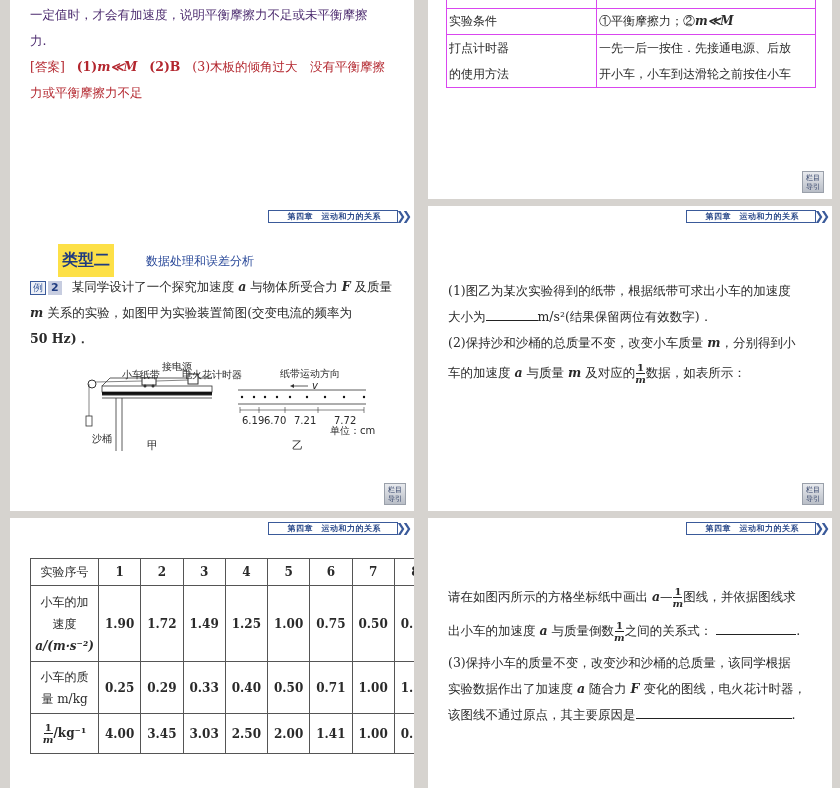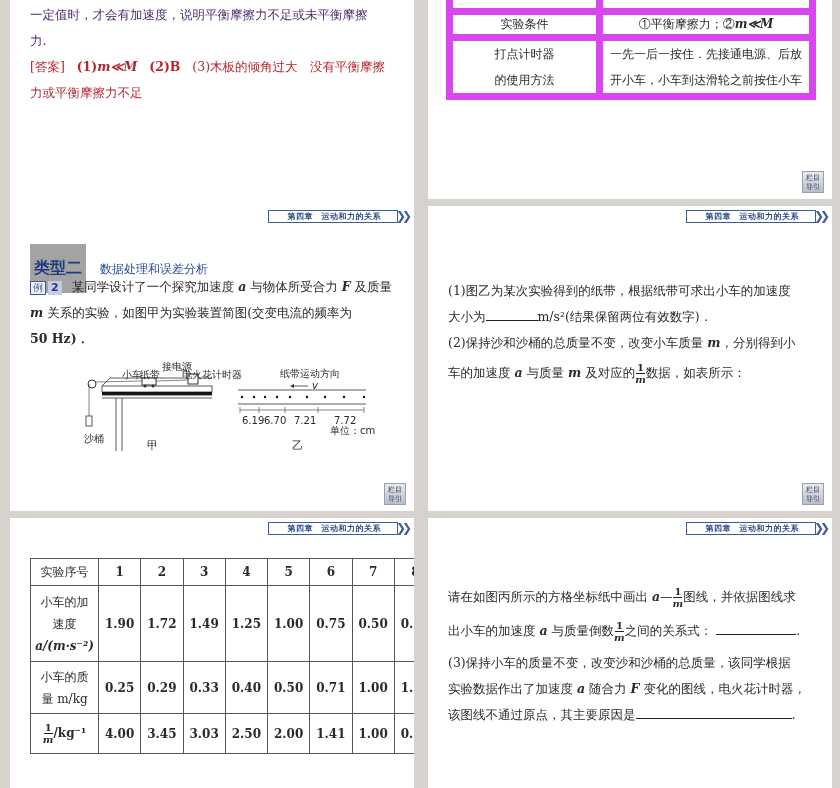--- a/index.html
+++ b/index.html
@@ -24,25 +24,25 @@
   .p { position: absolute; font-size: 12.5px; line-height: 26px; }
   .purple { color: #4b2a6e; }
   .red { color: #b3262e; }
   .bold { font-weight: bold; }
   i { font-style: italic; font-weight: bold; }
 
   .s1 .p1 { left: 20px; top: 2px; width: 375px; }
   .s1 .p2 { left: 20px; top: 54px; width: 375px; }
 
   table.cond { position: absolute; left: 18px; top: -8px; width: 370px; border-collapse: collapse; font-size: 12px; }
-  table.cond td { border: 7px solid #d946ef; text-align: center; padding: 0 2px; }
+  table.cond td { border: 1px solid #d946ef; text-align: left; padding: 0 2px; }
 
   .type-title { position: absolute; left: 20px; top: 38px; display: flex; align-items: baseline; }
-  .type-badge { background: #a3a3a3; color: #1f3b80; font-weight: bold; font-size: 16px; padding: 14px 4px; font-family: "DejaVu Sans", sans-serif; }
-  .type-sub { color: #2b4a9a; font-size: 12px; margin-left: 14px; }
+  .type-badge { background: #fde047; color: #1f3b80; font-weight: bold; font-size: 16px; padding: 6px 4px; font-family: "DejaVu Sans", sans-serif; margin-left: 28px; }
+  .type-sub { color: #2b4a9a; font-size: 12px; margin-left: 32px; }
   .ex-badge { display: inline-block; border: 1px solid #3a5a9a; color: #3a5a9a; font-size: 10px; line-height: 12px; padding: 0 2px; margin-right: 2px; background: #eef1f8; font-family: "DejaVu Sans", sans-serif; }
   .ex-num { display: inline-block; background: #c7cde0; color: #1f3b80; font-weight: bold; font-size: 11px; padding: 0 3px; line-height: 14px; margin-right: 10px; font-family: "DejaVu Sans", sans-serif; }
   .s3 .p3 { left: 20px; top: 68px; width: 375px; line-height: 26px; font-size: 12.5px; }
 
   .fig { position: absolute; }
   .fig-cap { position: absolute; font-size: 11px; }
   .small { font-size: 10px; font-family: "DejaVu Sans", sans-serif; position: absolute; white-space: nowrap; }
 
   .blank { display: inline-block; border-bottom: 1px solid #222; height: 14px; vertical-align: baseline; }
   .frac { display: inline-flex; flex-direction: column; align-items: center; vertical-align: middle; font-size: 10px; line-height: 11px; font-weight: bold; }
@@ -124,21 +124,21 @@
         <circle cx="73" cy="30" r="1.5" fill="#333"></circle>
       <rect x="108" y="18" width="10" height="10" fill="#fff" stroke="#333"></rect>
       <line x1="76" y1="25" x2="108" y2="24" stroke="#333" stroke-width="0.6"></line>
       <line x1="16" y1="26" x2="62" y2="25" stroke="#333" stroke-width="0.6"></line>
       <line x1="112" y1="18" x2="92" y2="8" stroke="#333" stroke-width="0.6" stroke-dasharray="2,1"></line>
     </svg>
     <span class="small" style="left:42px; top:12px;">小车</span>
     <span class="small" style="left:60px; top:12px;">纸带</span>
     <span class="small" style="left:82px; top:4px;">接电源</span>
     <span class="small" style="left:102px; top:12px;">电火花计时器</span>
-    <span class="small" style="left:4px; top:76px;">沙桶</span>
+    <span class="small" style="left:12px; top:76px;">沙桶</span>
   </div>
   <div class="fig-cap" style="left:137px; top:232px;">甲</div>
 
   <div class="fig" style="left:218px; top:158px; width:140px; height:70px;">
     <span class="small" style="left:52px; top:3px;">纸带运动方向</span>
     <svg width="140" height="70">
       <line x1="64" y1="22" x2="80" y2="22" stroke="#333" stroke-width="0.8"></line>
       <polygon points="62,22 66,20 66,24" fill="#333"></polygon>
       <line x1="10" y1="26" x2="138" y2="26" stroke="#333" stroke-width="0.8"></line>
       <line x1="10" y1="40" x2="138" y2="40" stroke="#333" stroke-width="0.8"></line>

